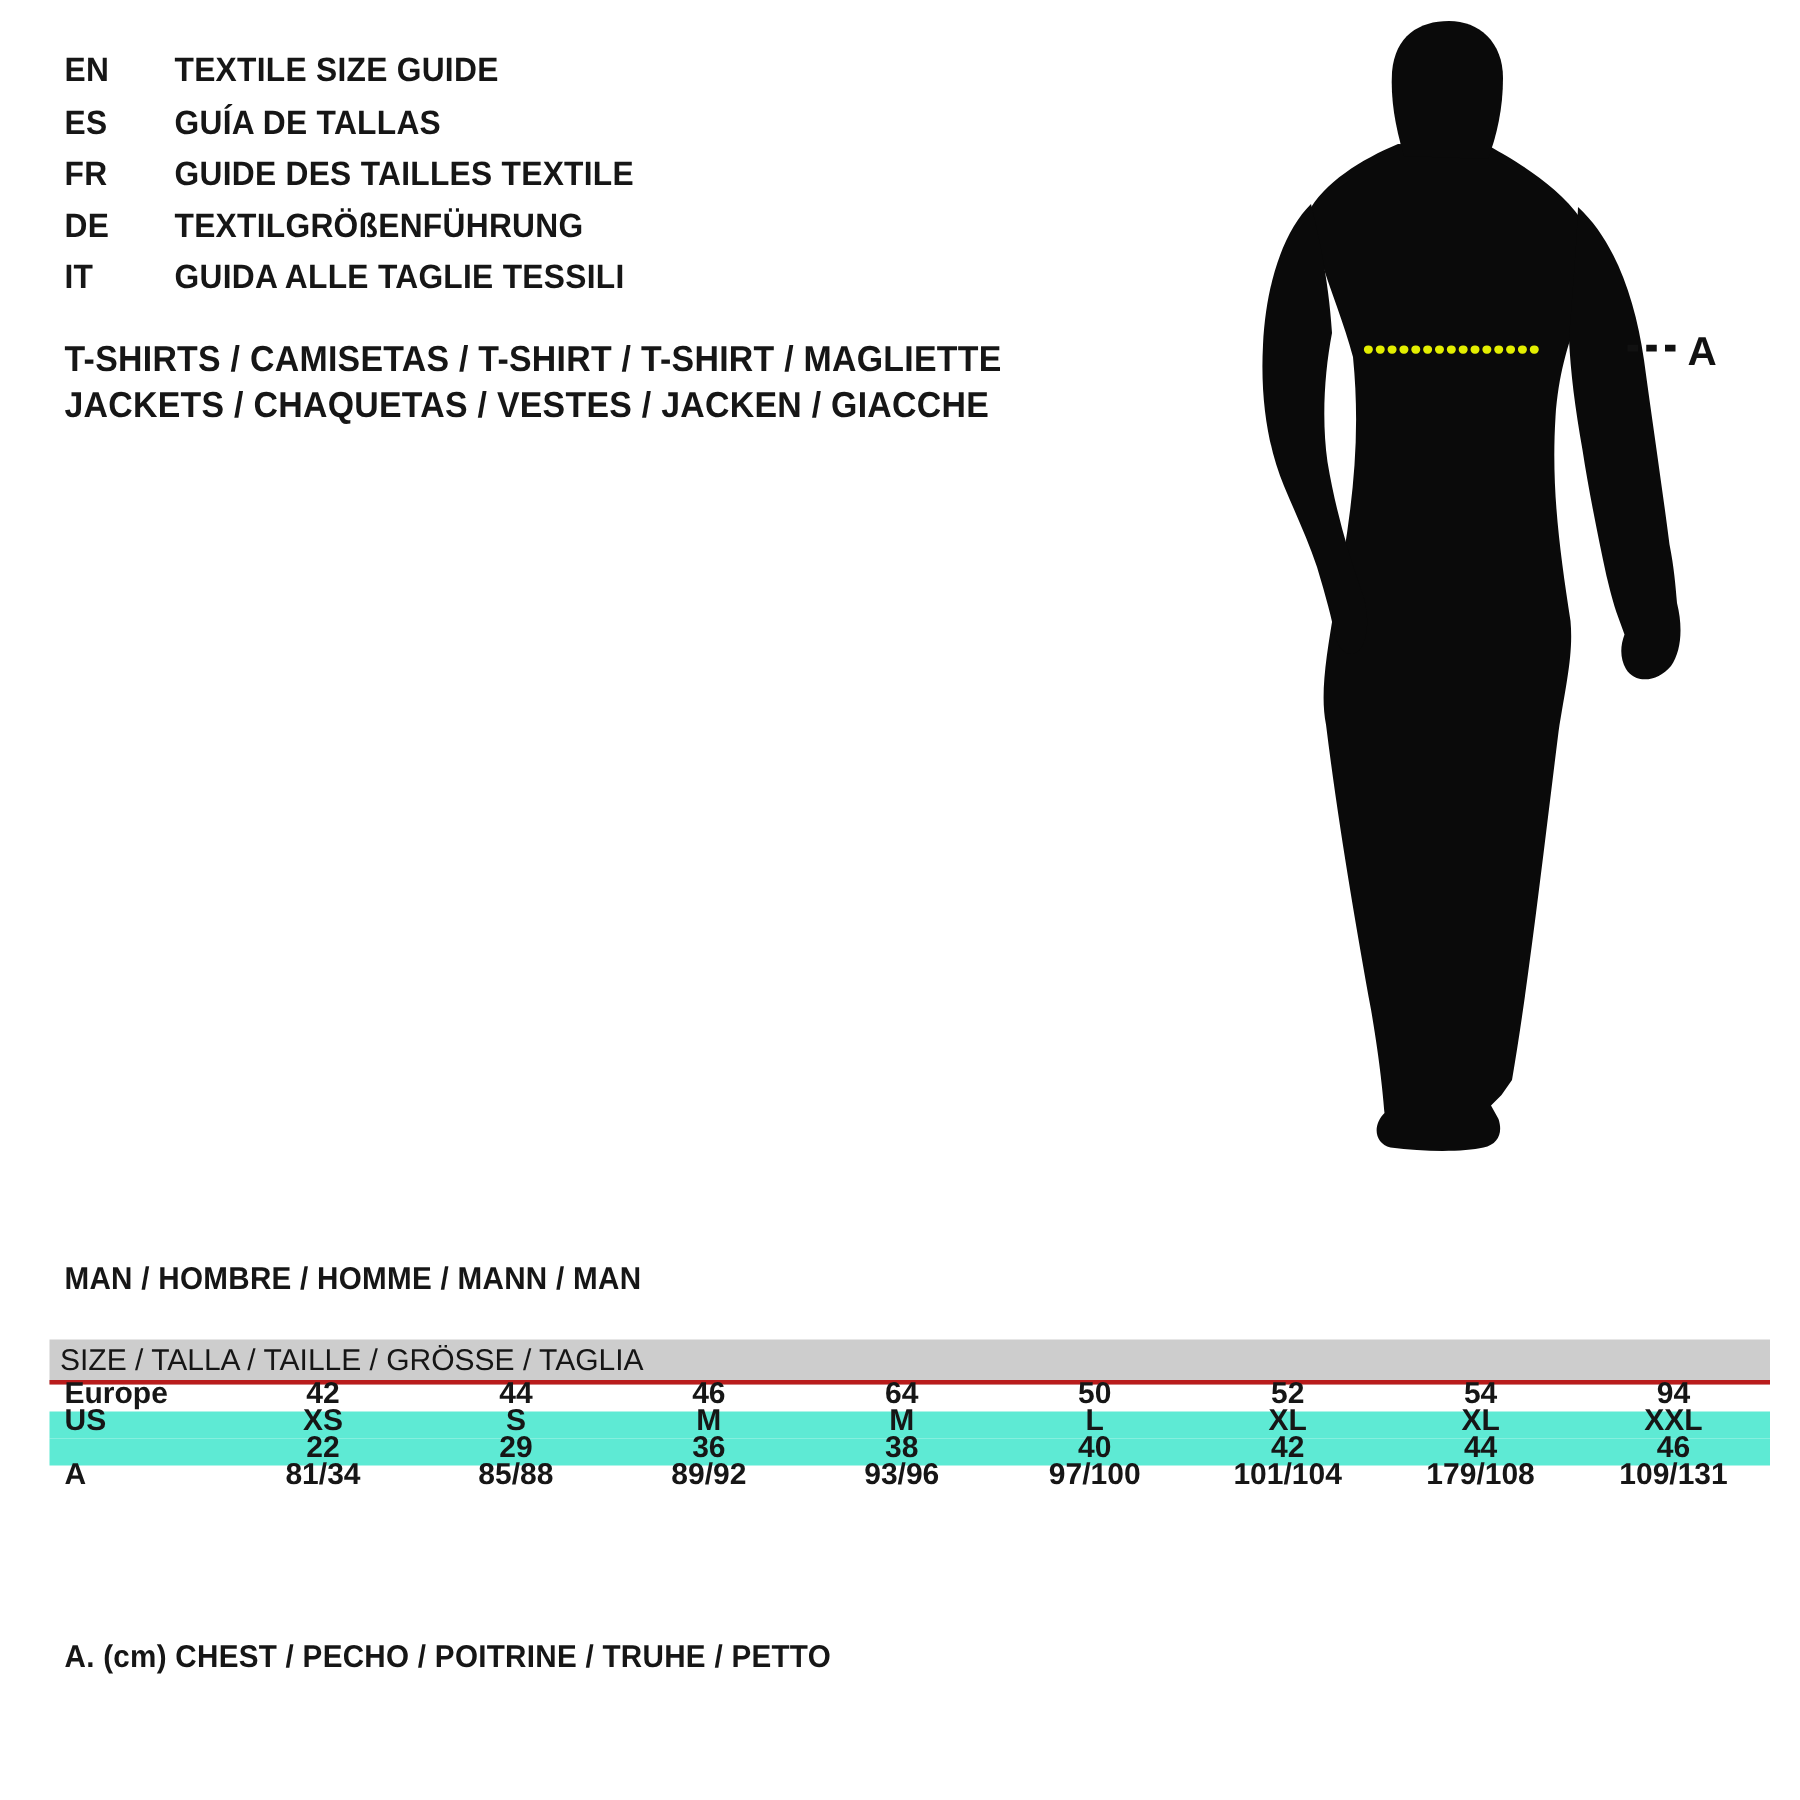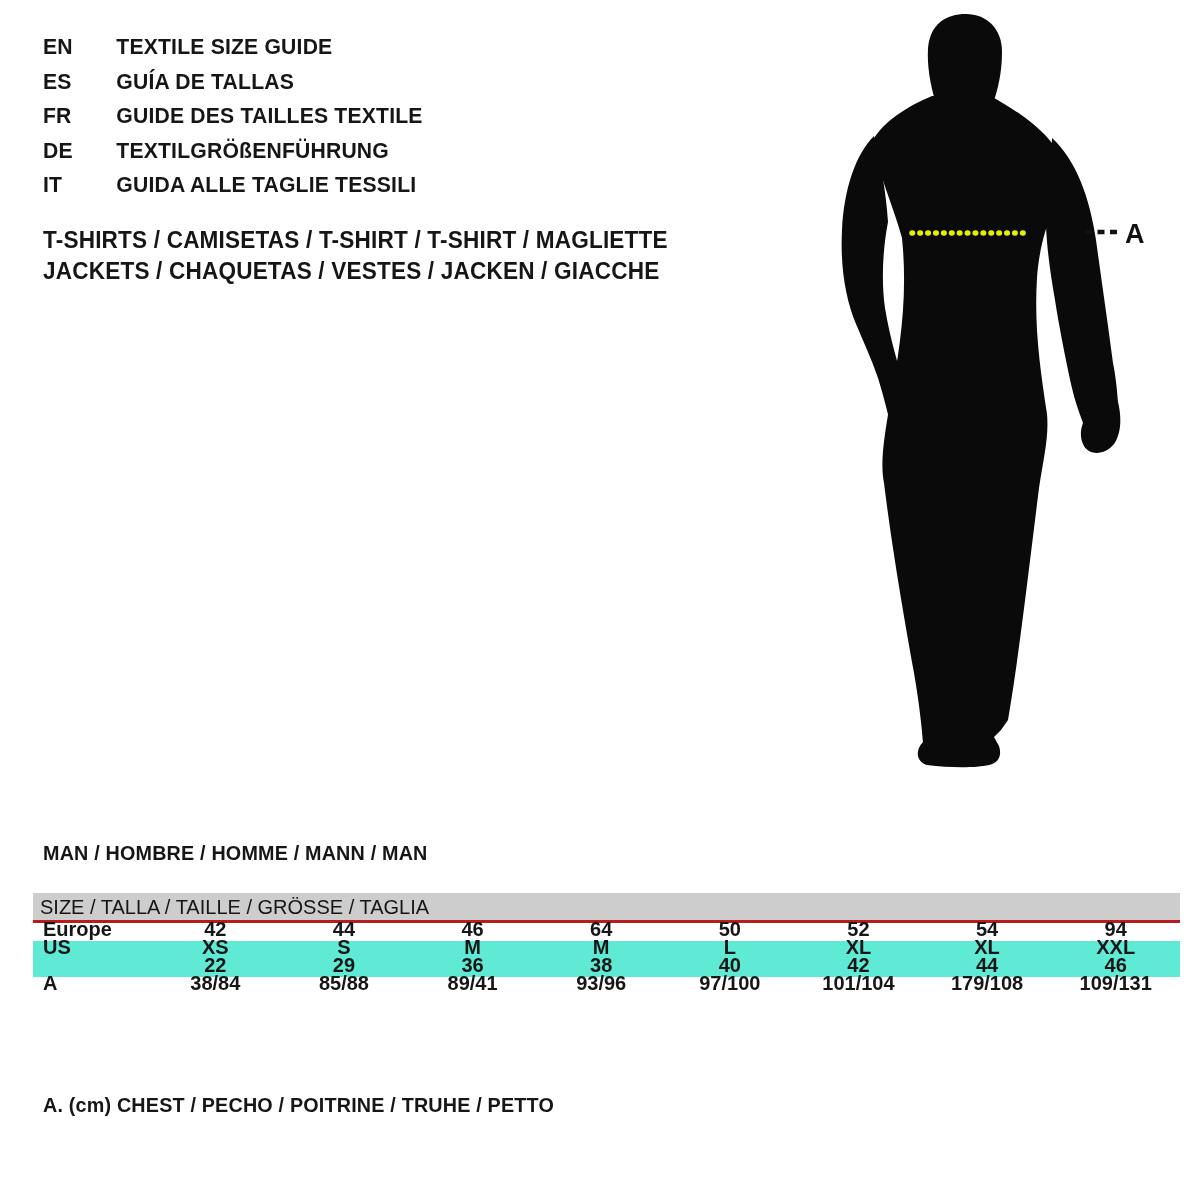--- a/index.html
+++ b/index.html
@@ -182,23 +182,23 @@
           <span class="t-cell">36</span>
           <span class="t-cell">38</span>
           <span class="t-cell">40</span>
           <span class="t-cell">42</span>
           <span class="t-cell">44</span>
           <span class="t-cell">46</span>
         </div>
 
   <div class="t-row">
     <span class="t-label">A</span>
-  <span class="t-cell">38/84</span>
+  <span class="t-cell">81/34</span>
           <span class="t-cell">85/88</span>
-          <span class="t-cell">89/41</span>
+          <span class="t-cell">89/92</span>
           <span class="t-cell">93/96</span>
           <span class="t-cell">97/100</span>
           <span class="t-cell">101/104</span>
           <span class="t-cell">179/108</span>
           <span class="t-cell">109/131</span>
         </div>
 </div>
   </div>
 
   <p class="footnote">A. (cm) CHEST / PECHO / POITRINE / TRUHE / PETTO</p>

